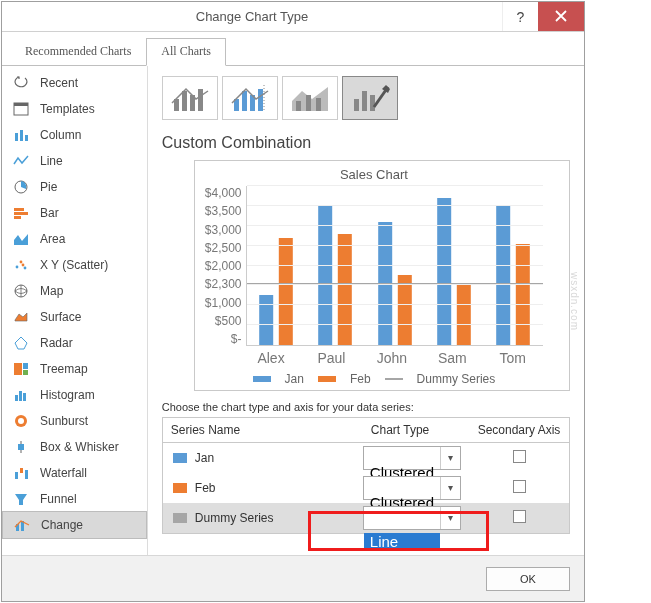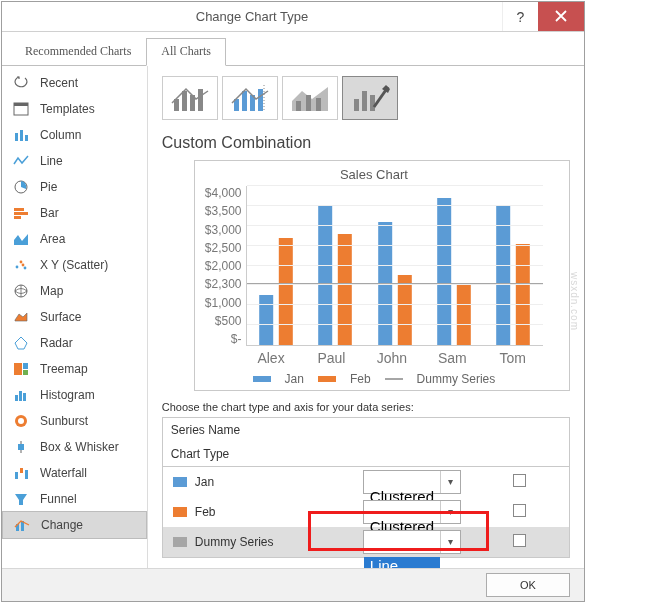--- a/index.html
+++ b/index.html
@@ -33,21 +33,21 @@
 .bar { position: absolute; bottom: 0; width: 14px; }
 .bar.jan { background: #5b9bd5; left: 50%; transform: translateX(-120%); }
 .bar.feb { background: #ed7d31; left: 50%; transform: translateX(20%); }
 .dummy-line { position: absolute; left: 0; right: 0; border-top: 2px solid #a6a6a6; }
 .xaxis { display: flex; margin-left: 36px; }
 .xlabel { flex: 1; text-align: center; font-size: 14px; color: #777; padding-top: 4px; }
 .legend { display: flex; justify-content: center; gap: 14px; margin-top: 6px; font-size: 9px; color: #666; align-items: center; }
 .swatch { width: 18px; height: 6px; display: inline-block; vertical-align: middle; }
 .instr { font-size: 11px; color: #333; margin-top: 10px; }
 .series-table { border: 1px solid #c9c9c9; margin-top: 4px; }
-.series-header { display: flex; border-bottom: 1px solid #c9c9c9; background: #fff; font-size: 11px; color: #333; flex-direction: column; }
+.series-header { display: flex; border-bottom: 1px solid #c9c9c9; background: #fff; font-size: 11px; color: #333; }
 .series-header > div { padding: 5px 8px; }
 .col-name { width: 200px; }
 .col-type { flex: 1; }
 .col-axis { width: 100px; text-align: center; }
 .series-row { display: flex; align-items: center; padding: 3px 0; }
 .series-row.highlight { background: #dedede; }
 .series-name { width: 200px; display: flex; align-items: center; gap: 8px; padding-left: 10px; font-size: 11px; color: #333; }
 .series-swatch { width: 14px; height: 10px; }
 .series-type { flex: 1; padding-right: 8px; }
 .combo-sel { display: flex; border: 1px solid #aaa; background: #fff; height: 24px; align-items: center; }
@@ -355,20 +355,21 @@
           <span class="swatch" style="background:#a6a6a6;height:2px"></span>
             <span>Dummy Series</span>
         </div>
       </div>
 
       <div class="instr">Choose the chart type and axis for your data series:</div>
       <div class="series-table">
         <div class="series-header">
           <div class="col-name">Series Name</div>
           <div class="col-type">Chart Type</div>
+          <div class="col-axis">Secondary Axis</div>
         </div>
         <div class="series-row">
           <div class="series-name">
               <span class="series-swatch" style="background:#5b9bd5"></span>
               <span>Jan</span>
             </div>
           <div class="series-type">
               <div class="combo-sel">
                 <div class="val">Clustered Column</div>
                 <div class="arrow">▾</div>

